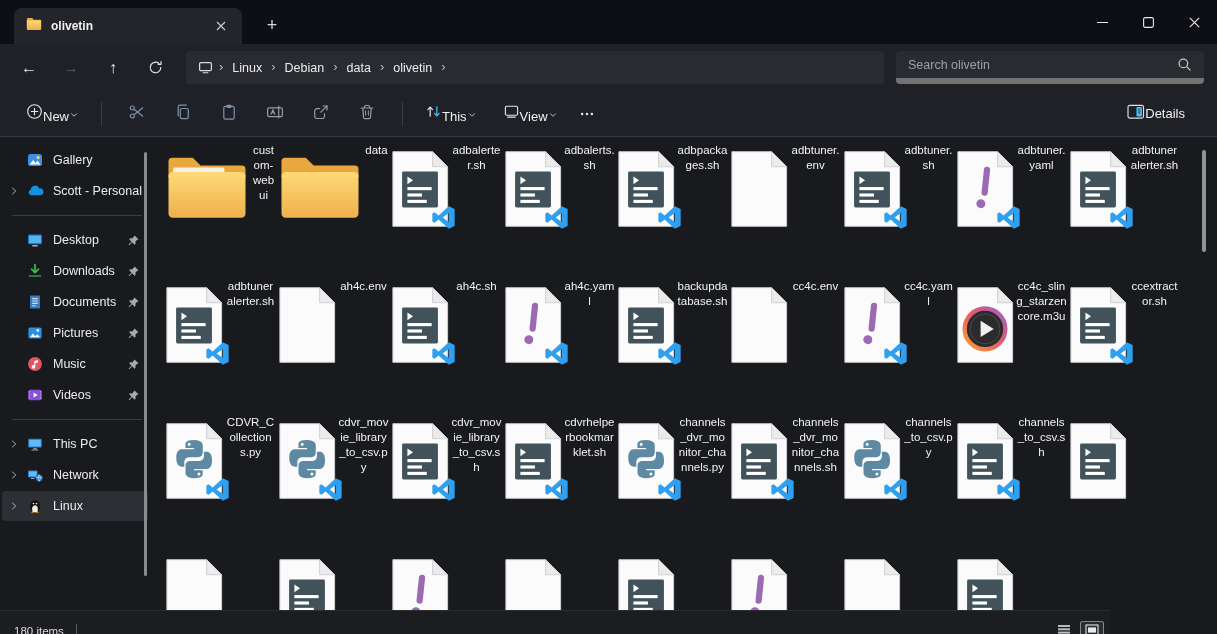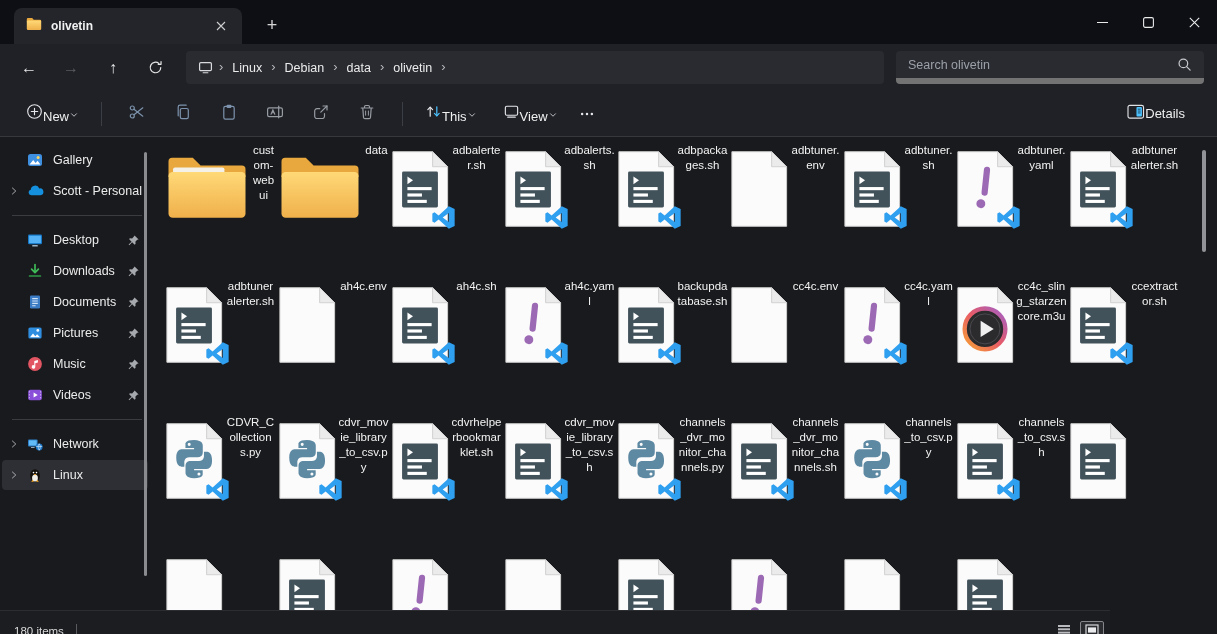--- a/index.html
+++ b/index.html
@@ -408,20 +408,36 @@
       </div>
       <div class="side-divider"></div>
       <div class="side-row">
         <span class="side-chev">
           <svg width="10" height="10" viewBox="0 0 16 16">
             <path d="M5.5 3.2 10.8 8 5.5 12.8" fill="none" stroke="#c8c9cc" stroke-width="1.3" stroke-linecap="round" stroke-linejoin="round"></path>
           </svg>
         </span>
         <span class="side-ico">
           <svg width="16" height="16" viewBox="0 0 16 16">
+            <rect x="1.2" y="2.8" width="13.6" height="8.8" rx="1.1" fill="#2f80c8"></rect>
+            <rect x="2.3" y="3.9" width="11.4" height="6.6" fill="#62bbf7"></rect>
+            <rect x="6" y="12.2" width="4" height="1.1" fill="#90a4b5"></rect>
+            <rect x="4.4" y="13.5" width="7.2" height="1.1" rx=".4" fill="#90a4b5"></rect>
+          </svg>
+        </span>
+        <span class="side-label">This PC</span>
+      </div>
+      <div class="side-row">
+        <span class="side-chev">
+          <svg width="10" height="10" viewBox="0 0 16 16">
+            <path d="M5.5 3.2 10.8 8 5.5 12.8" fill="none" stroke="#c8c9cc" stroke-width="1.3" stroke-linecap="round" stroke-linejoin="round"></path>
+          </svg>
+        </span>
+        <span class="side-ico">
+          <svg width="16" height="16" viewBox="0 0 16 16">
             <rect x="1" y="3.4" width="9.6" height="7" rx="1" fill="#2f80c8"></rect>
             <rect x="2" y="4.4" width="7.6" height="5" fill="#62bbf7"></rect>
             <rect x="4" y="11" width="3.6" height="1" fill="#90a4b5"></rect>
             <circle cx="12.2" cy="11" r="3.4" fill="#1b74c4"></circle>
             <path d="M9.2 10.4h6M12.2 7.8c-1.4 1.8-1.4 4.6 0 6.4M12.2 7.8c1.4 1.8 1.4 4.6 0 6.4" fill="none" stroke="#bfe0fa" stroke-width=".8"></path>
           </svg>
         </span>
         <span class="side-label">Network</span>
       </div>
       <div class="side-row selected">
@@ -733,37 +749,37 @@
               <path d="M45 1.5 60.5 17H45z" fill="#ebebeb" stroke="#cfcfcf" stroke-width="1"></path>
               <rect x="13.5" y="22" width="37" height="37" rx="1.5" fill="#42525b"></rect>
               <path d="M19 27v8l5.8-4z" fill="#fff"></path>
               <rect x="19" y="38" width="25" height="3.2" fill="#fff"></rect>
               <rect x="19" y="44.6" width="15" height="3.2" fill="#fff"></rect>
               <rect x="19" y="51.2" width="20" height="3.2" fill="#fff"></rect>
             </svg><svg class="vsbadge" viewBox="0 0 100 100" width="23" height="23">
               <path fill-rule="evenodd" fill="#2f9ff0" d="M73 1 28.8 41.4 11 27.7 1.5 32.5v35L11 72.3l17.8-13.7L73 99l25.5-12.3V13.3zM73 30.4 46.4 50 73 69.6z"></path>
             </svg></span>
         </div>
+        <div class="tile-label">cdvr_movie_library_to_csv.sh</div>
+      </div>
+      <div class="tile">
+        <div class="tile-icon">
+          <span class="fileicon"><svg viewBox="0 0 64 80" width="62" height="78">
+              <path d="M4 1.5h41L60.5 17V78.5H4z" fill="#fbfbfb" stroke="#cfcfcf" stroke-width="1"></path>
+              <path d="M45 1.5 60.5 17H45z" fill="#ebebeb" stroke="#cfcfcf" stroke-width="1"></path>
+              <rect x="13.5" y="22" width="37" height="37" rx="1.5" fill="#42525b"></rect>
+              <path d="M19 27v8l5.8-4z" fill="#fff"></path>
+              <rect x="19" y="38" width="25" height="3.2" fill="#fff"></rect>
+              <rect x="19" y="44.6" width="15" height="3.2" fill="#fff"></rect>
+              <rect x="19" y="51.2" width="20" height="3.2" fill="#fff"></rect>
+            </svg><svg class="vsbadge" viewBox="0 0 100 100" width="23" height="23">
+              <path fill-rule="evenodd" fill="#2f9ff0" d="M73 1 28.8 41.4 11 27.7 1.5 32.5v35L11 72.3l17.8-13.7L73 99l25.5-12.3V13.3zM73 30.4 46.4 50 73 69.6z"></path>
+            </svg></span>
+        </div>
         <div class="tile-label">cdvrhelperbookmarklet.sh</div>
-      </div>
-      <div class="tile">
-        <div class="tile-icon">
-          <span class="fileicon"><svg viewBox="0 0 64 80" width="62" height="78">
-              <path d="M4 1.5h41L60.5 17V78.5H4z" fill="#fbfbfb" stroke="#cfcfcf" stroke-width="1"></path>
-              <path d="M45 1.5 60.5 17H45z" fill="#ebebeb" stroke="#cfcfcf" stroke-width="1"></path>
-              <rect x="13.5" y="22" width="37" height="37" rx="1.5" fill="#42525b"></rect>
-              <path d="M19 27v8l5.8-4z" fill="#fff"></path>
-              <rect x="19" y="38" width="25" height="3.2" fill="#fff"></rect>
-              <rect x="19" y="44.6" width="15" height="3.2" fill="#fff"></rect>
-              <rect x="19" y="51.2" width="20" height="3.2" fill="#fff"></rect>
-            </svg><svg class="vsbadge" viewBox="0 0 100 100" width="23" height="23">
-              <path fill-rule="evenodd" fill="#2f9ff0" d="M73 1 28.8 41.4 11 27.7 1.5 32.5v35L11 72.3l17.8-13.7L73 99l25.5-12.3V13.3zM73 30.4 46.4 50 73 69.6z"></path>
-            </svg></span>
-        </div>
-        <div class="tile-label">cdvr_movie_library_to_csv.sh</div>
       </div>
       <div class="tile">
         <div class="tile-icon">
           <span class="fileicon"><svg viewBox="0 0 64 80" width="62" height="78">
               <path d="M4 1.5h41L60.5 17V78.5H4z" fill="#fbfbfb" stroke="#cfcfcf" stroke-width="1"></path>
               <path d="M45 1.5 60.5 17H45z" fill="#ebebeb" stroke="#cfcfcf" stroke-width="1"></path>
               <g transform="translate(10,16) scale(0.69)" fill="#5e89a3" fill-rule="evenodd">
                 <path d="M31.8 3.5c-13.6 0-12.7 5.9-12.7 5.9l.02 6.1h12.9v1.8H14s-8.7-1-8.7 12.7 7.6 13.2 7.6 13.2h4.5v-6.4s-.24-7.6 7.5-7.6h12.8s7.3.1 7.3-7V12s1.1-8.5-13.2-8.5zm-7.1 4.1a2.3 2.3 0 1 1 0 4.6 2.3 2.3 0 0 1 0-4.6z"></path>
                 <path d="M32.2 60.5c13.6 0 12.7-5.9 12.7-5.9l-.02-6.1H32v-1.8h18.2s8.7 1 8.7-12.7-7.6-13.2-7.6-13.2h-4.5v6.4s.24 7.6-7.5 7.6H26.5s-7.3-.1-7.3 7V52s-1.1 8.5 13 8.5zm7.1-4.1a2.3 2.3 0 1 1 0-4.6 2.3 2.3 0 0 1 0 4.6z"></path>
               </g>

